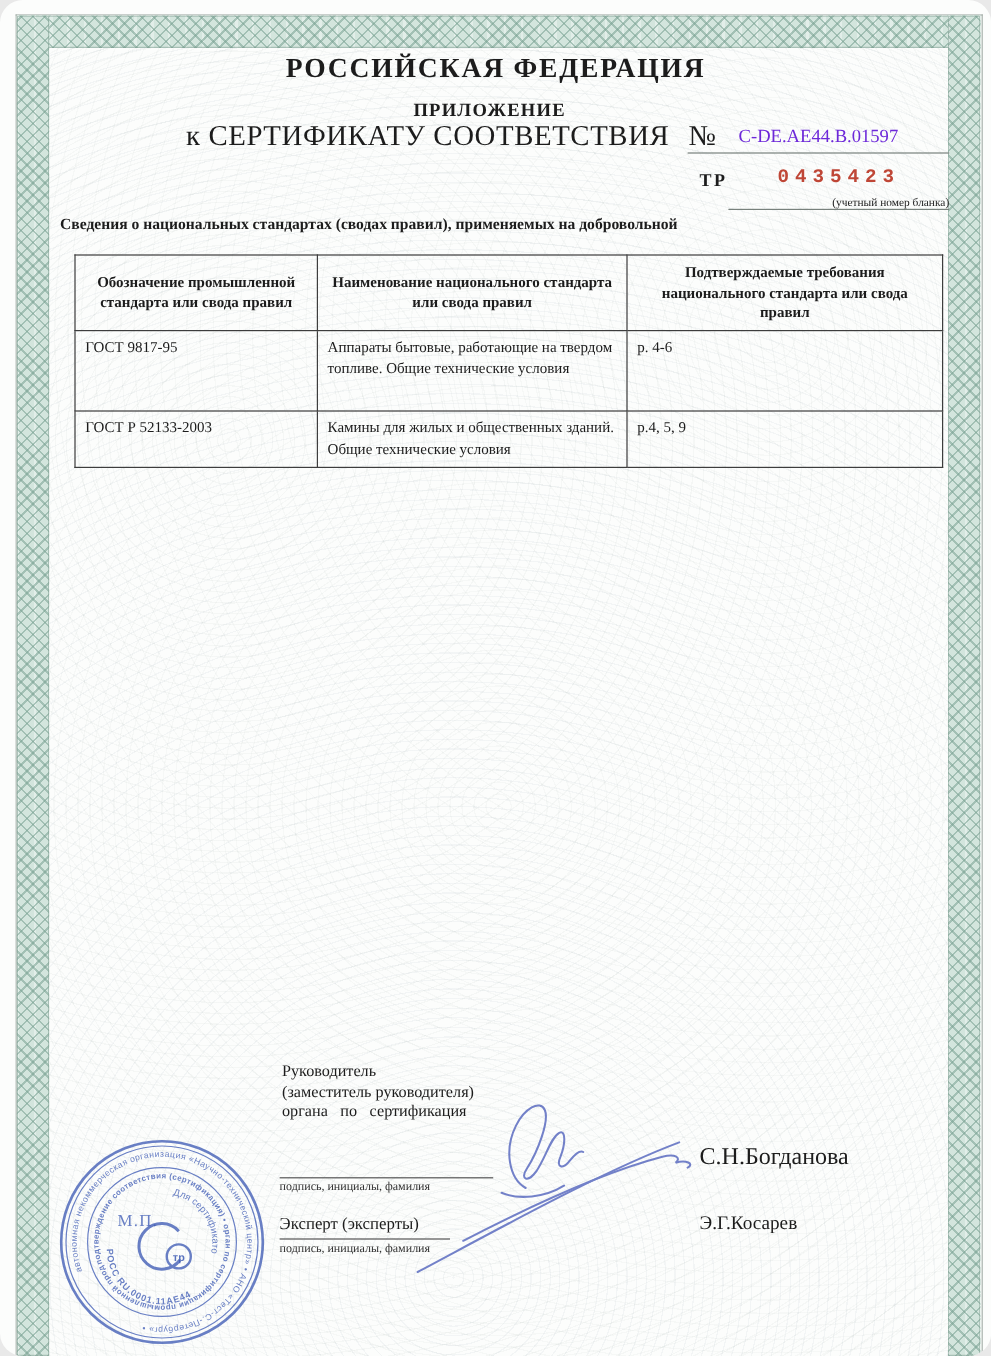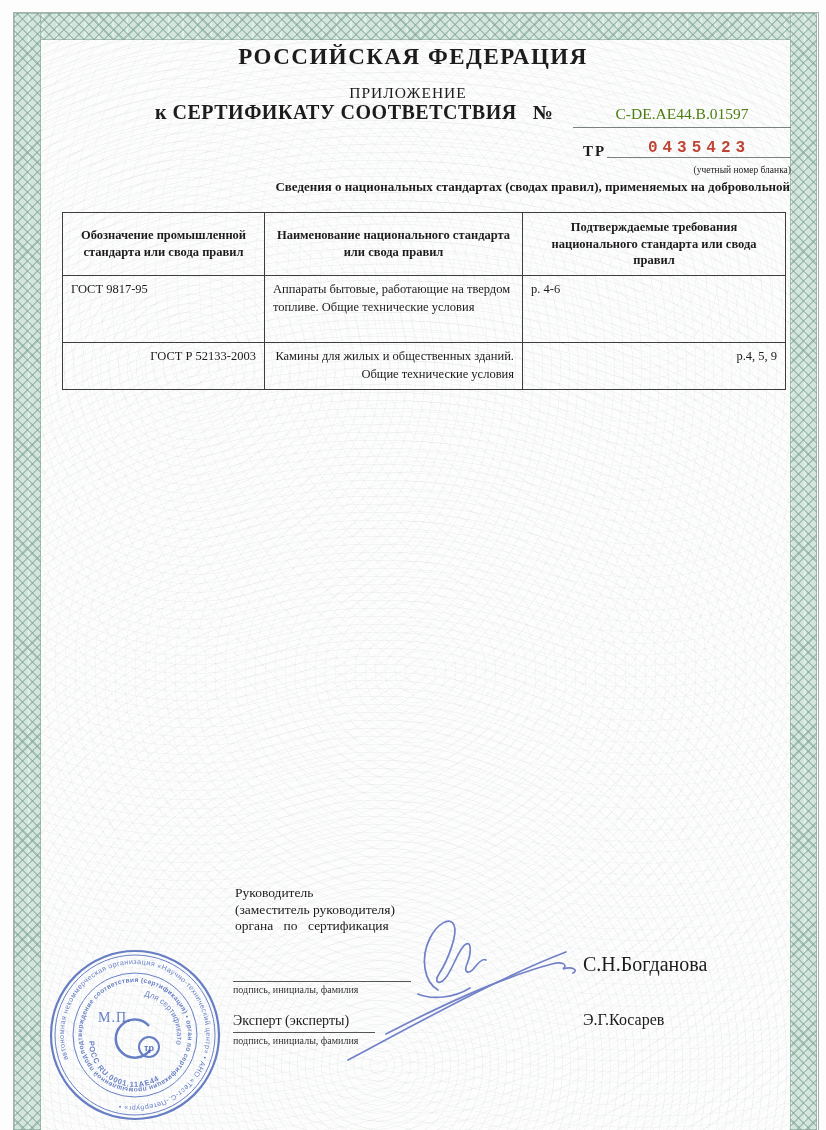--- a/index.html
+++ b/index.html
@@ -1,19 +1,19 @@
 <!DOCTYPE html>
 <html><head>
 <meta charset="utf-8">
 <style>
   html,body { margin:0; padding:0; background:#e9e9e9; }
   .page {
     position:relative; width:826px; height:1130px; margin:0 auto;
     background:#fcfdfc; overflow:hidden;
-    font-family:"Liberation Serif","DejaVu Serif",serif; color:#1c1c1c;
+    font-family:"Liberation Serif","DejaVu Serif",serif; color:#1c1c1c;border-radius:19px;
   }
   
   .frame-line {
     position:absolute; left:13px; top:12px; width:804px; height:1118px;
     border:1px solid #a8b2ac; border-bottom:none;
   }
   .strip {
     position:absolute;
     background-color:#d3e5dd;
     background-image:
@@ -31,44 +31,44 @@
     position:absolute; left:41px; top:40px; width:749px; height:1090px;
     background-image:
       repeating-radial-gradient(circle at 20% 30%, rgba(150,165,158,.07) 0 1px, rgba(0,0,0,0) 1px 9px),
       repeating-radial-gradient(circle at 80% 22%, rgba(150,165,158,.06) 0 1px, rgba(0,0,0,0) 1px 11px),
       repeating-radial-gradient(circle at 50% 58%, rgba(150,165,158,.06) 0 1px, rgba(0,0,0,0) 1px 10px),
       repeating-radial-gradient(circle at 45% 94%, rgba(120,140,160,.07) 0 1px, rgba(0,0,0,0) 1px 8px);
   }
 
   .abs { position:absolute; }
   .t-federation { top:44px; left:0; width:826px; text-align:center; font-size:23px; font-weight:bold; letter-spacing:1.5px; }
-  .t-attachment { top:84px; left:0; width:816px; text-align:center; font-size:15.5px; font-weight:normal; letter-spacing:1px; }
-  .t-certline   { top:101px; left:155px; font-size:20px; font-weight:bold; letter-spacing:.5px; white-space:nowrap; }
+  .t-attachment { top:84px; left:0; width:816px; text-align:center; font-size:15.5px; font-weight:bold; letter-spacing:1px; }
+  .t-certline   { top:101px; left:155px; font-size:24px; font-weight:normal; letter-spacing:.5px; white-space:nowrap; }
   .t-certline .no-sign { margin-left:16px; }
-  .cert-number  { top:105px; left:573px; width:218px; text-align:center; font-size:15.5px; color:#4d7c0f;
+  .cert-number  { top:105px; left:573px; width:218px; text-align:center; font-size:15.5px; color:#6d28d9;
                   border-bottom:1px solid #78817c; padding-bottom:4px; }
   .t-oblig      { top:129px; left:155px; width:440px; text-align:center; font-size:11.5px; font-weight:bold; }
   .tr-label     { top:143px; left:583px; font-size:15px; font-weight:bold; letter-spacing:2px; }
   .blank-number { top:139px; left:607px; width:184px; text-align:center;
                   font-family:"Liberation Mono","DejaVu Sans Mono",monospace; font-weight:bold;
                   font-size:16px; letter-spacing:5px; color:#bf4636;
-                  border-bottom:1px solid #78817c; padding-bottom:0; }
+                  border-bottom:1px solid #78817c; padding-bottom:17px; }
   .blank-caption{ top:165px; left:607px; width:184px; text-align:right; font-size:9.5px; color:#222; }
-  .caption-line1{ top:179px; left:50px; width:740px; text-align:right; font-weight:bold; font-size:13px; }
+  .caption-line1{ top:179px; left:50px; width:740px; text-align:left; font-weight:bold; font-size:13px; }
   .caption-line2{ top:195px; left:50px; width:740px; text-align:center; font-weight:bold; font-size:13px; }
 
   table.standards {
     position:absolute; top:212px; left:62px; width:723px;
     border-collapse:collapse; table-layout:fixed; font-size:12.5px;
   }
   table.standards th, table.standards td { border:1px solid #3d3d3d; }
   table.standards th { font-weight:bold; text-align:center; vertical-align:middle; padding:5px 10px; line-height:1.35; height:52px; }
   table.standards td { vertical-align:top; text-align:left; padding:5px 8px; line-height:1.4; }
   table.standards tr.row-1 td { height:56px; }
-  table.standards tr.row-2 td { height:36px;text-align:right; }
+  table.standards tr.row-2 td { height:36px; }
   .col-1 { width:202px; } .col-2 { width:258px; } .col-3 { width:263px; }
 
   .sig-role1 { top:885px; left:235px; font-size:13.5px; line-height:16.5px; }
   .sig-role1 span { display:block; }
   .sig-role1 .justified { word-spacing:7px; }
   .sig-line  { border-top:1px solid #555; height:0; }
   .sig-line1 { top:981px;  left:233px; width:178px; }
   .sig-cap1  { top:984px;  left:233px; font-size:10px; color:#333; }
   .sig-name1 { top:953px;  left:583px; font-size:20px; }
   .sig-role2 { top:1013px; left:233px; font-size:14px; }

